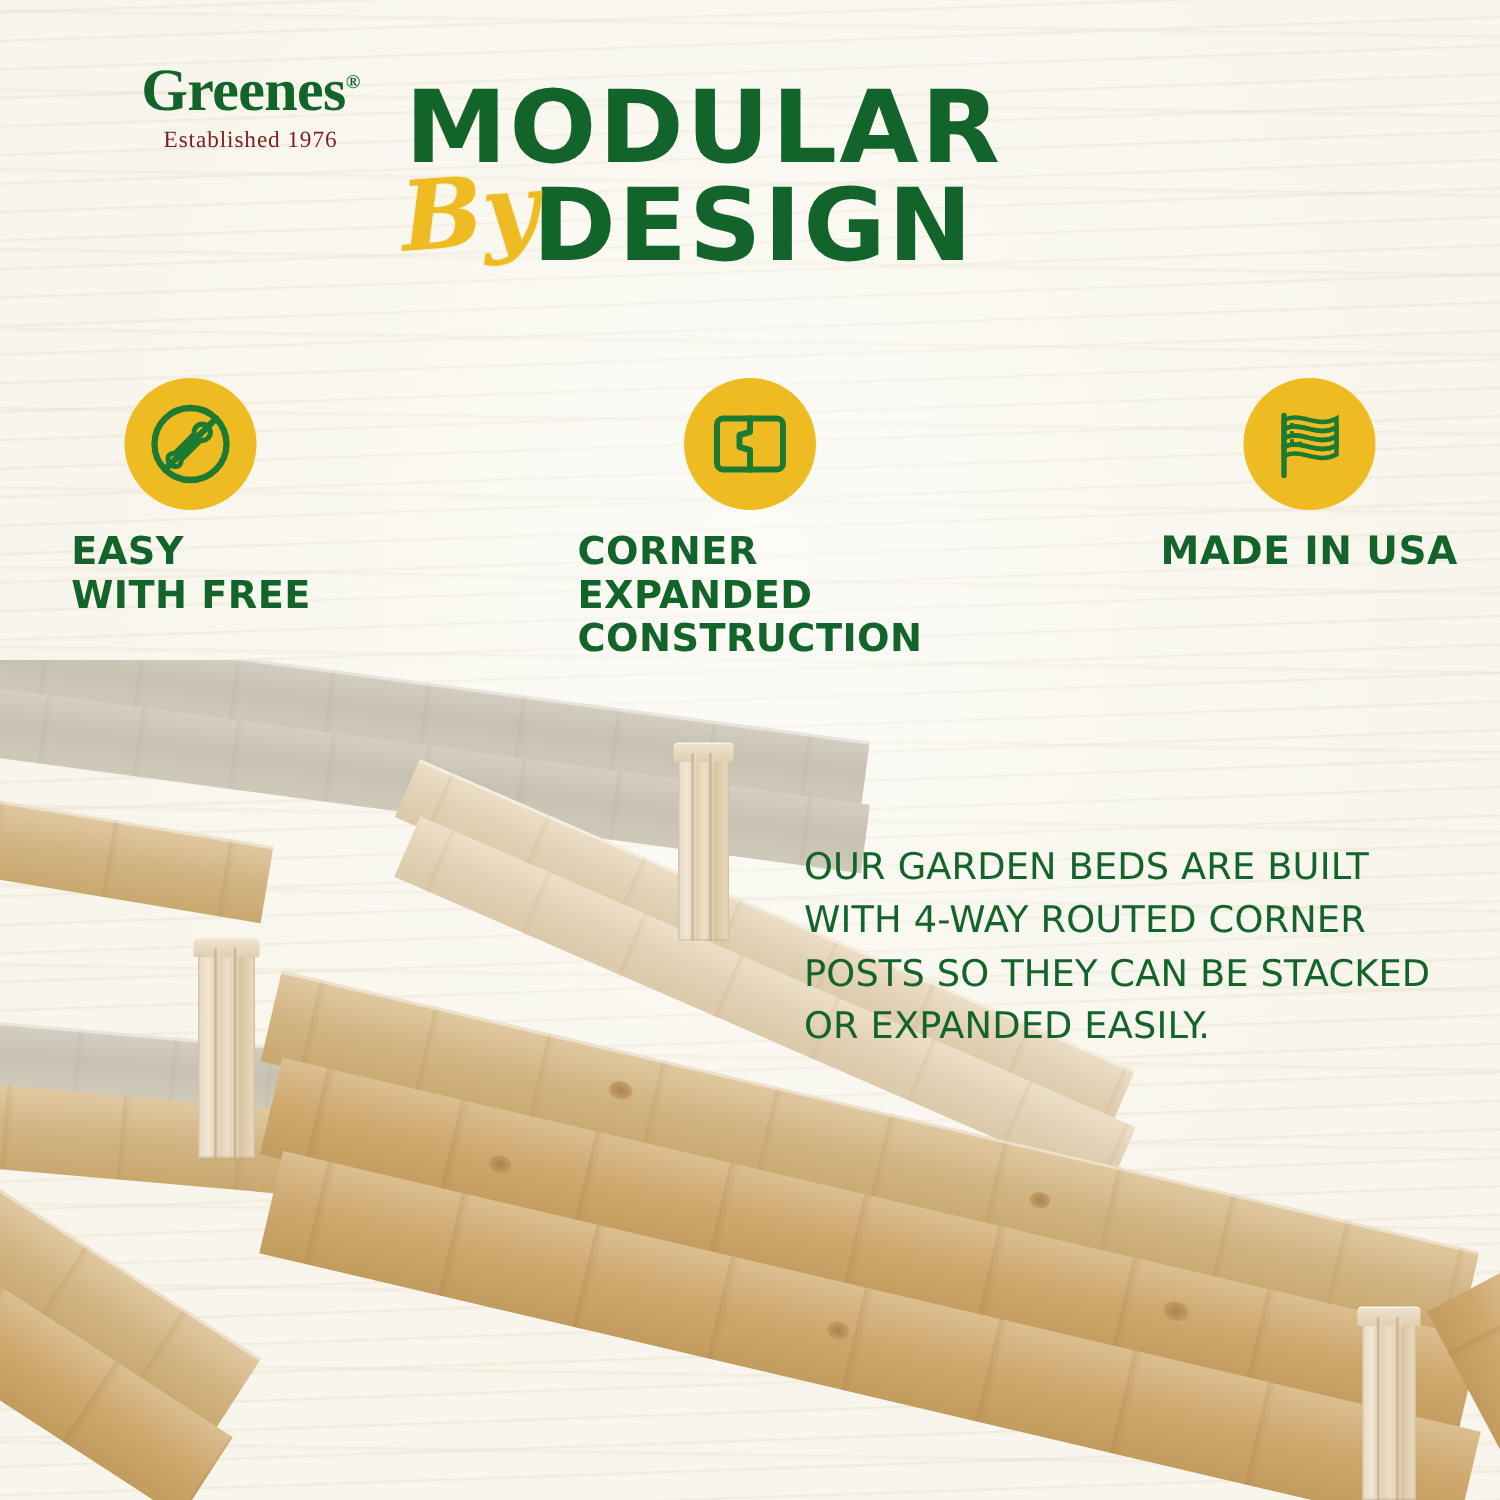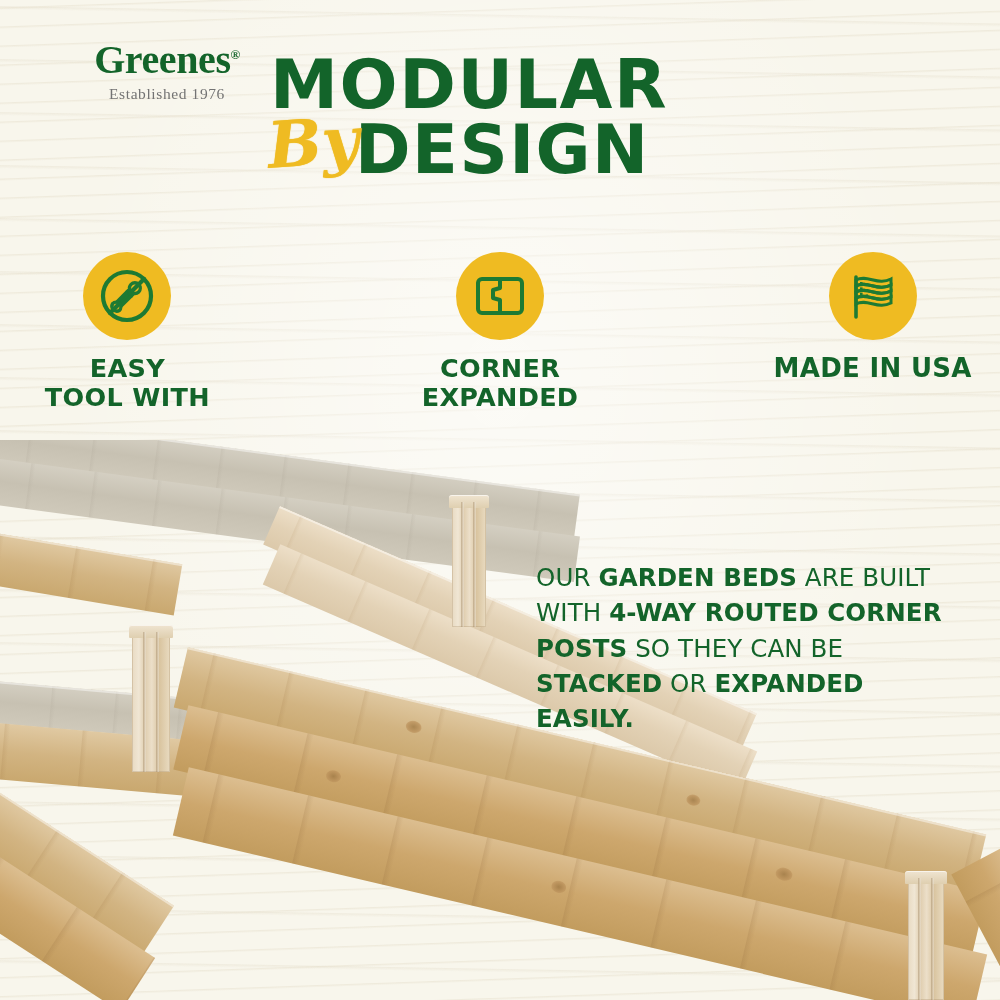--- a/index.html
+++ b/index.html
@@ -74,21 +74,21 @@
     font-size: 13px;
     vertical-align: super;
     line-height: 1;
     color: #13642a;
   }
   .logo-est {
     margin-top: 5px;
     font-family: "Liberation Serif", "DejaVu Serif", serif;
     font-size: 15.5px;
     letter-spacing: 0.6px;
-    color: #737373;
+    color: #7f1d1d;
   }
 
   
   .headline {
     position: absolute;
     left: 262px;
     top: 52px;
     width: 520px;
     height: 160px;
   }
@@ -155,21 +155,20 @@
     width: 88px;
     height: 88px;
     border-radius: 50%;
     background: #efbb22;
     display: flex;
     align-items: center;
     justify-content: center;
   }
   .feature-text {
     margin-top: 14px;
-    text-align: center;
     font-family: "DejaVu Sans", sans-serif;
     font-weight: bold;
     font-size: 25.5px;
     line-height: 1.13;
     letter-spacing: 0.3px;
     color: #13642a;
     white-space: nowrap;
   }
   .feature-text .ln { display: block; }
   .f-usa .feature-text { font-size: 26px; }
@@ -180,21 +179,21 @@
     left: 536px;
     top: 560px;
     width: 430px;
     font-family: "DejaVu Sans", sans-serif;
     font-size: 24.5px;
     line-height: 1.44;
     letter-spacing: 0.1px;
     color: #13642a;
     font-weight: normal;
   }
-  .copy b { font-weight: bold; margin-top: 34px; }
+  .copy b { font-weight: normal; margin-top: 34px; }
 
   
   .photo {
     position: absolute;
     left: 0;
     top: 440px;
     width: 1000px;
     height: 560px;
     overflow: hidden;
   }
@@ -313,39 +312,40 @@
             <path d="M27 26.6 l0 14 l6 0 l0 -14" fill="none" stroke="#1d7a33" stroke-width="3.4" stroke-linejoin="round"></path>
             <path d="M30 40.6
                      a5 5 0 0 0 -4.8 5
                      a5 5 0 0 0 9.6 0
                      a5 5 0 0 0 -4.8 -5 z" fill="none" stroke="#1d7a33" stroke-width="3.4"></path>
           </g>
         </svg>
       </div>
       <div class="feature-text">
         <span class="ln">EASY</span>
-        <span class="ln">TOOL WITH</span>
+        <span class="ln">WITH FREE</span>
       </div>
     </div>
 
     <div class="feature f-dove">
       <div class="feature-icon">
         <svg width="58" height="58" viewBox="0 0 58 58" aria-hidden="true">
           <rect x="7" y="12" width="44" height="34" rx="4" ry="4" fill="none" stroke="#1d7a33" stroke-width="4"></rect>
           <path d="M29 12
                    L29 21
                    L22 23
                    L22 31
                    L29 33
                    L29 46" fill="none" stroke="#1d7a33" stroke-width="4" stroke-linejoin="round" stroke-linecap="square"></path>
         </svg>
       </div>
       <div class="feature-text">
         <span class="ln">CORNER</span>
         <span class="ln">EXPANDED</span>
+        <span class="ln">CONSTRUCTION</span>
       </div>
     </div>
 
     <div class="feature f-usa">
       <div class="feature-icon">
         <svg width="58" height="58" viewBox="0 0 58 58" aria-hidden="true">
           <line x1="12" y1="10" x2="12" y2="50" stroke="#1d7a33" stroke-width="3.6" stroke-linecap="round"></line>
           <path d="M12 13 C23 7, 34 19, 47 12 L47 18 C34 25, 23 13, 12 19 Z" fill="none" stroke="#1d7a33" stroke-width="3"></path>
           <path d="M12 19 C23 13, 34 25, 47 18 L47 24 C34 31, 23 19, 12 25 Z" fill="none" stroke="#1d7a33" stroke-width="3"></path>
           <path d="M12 25 C23 19, 34 31, 47 24 L47 30 C34 37, 23 25, 12 31 Z" fill="none" stroke="#1d7a33" stroke-width="3"></path>

